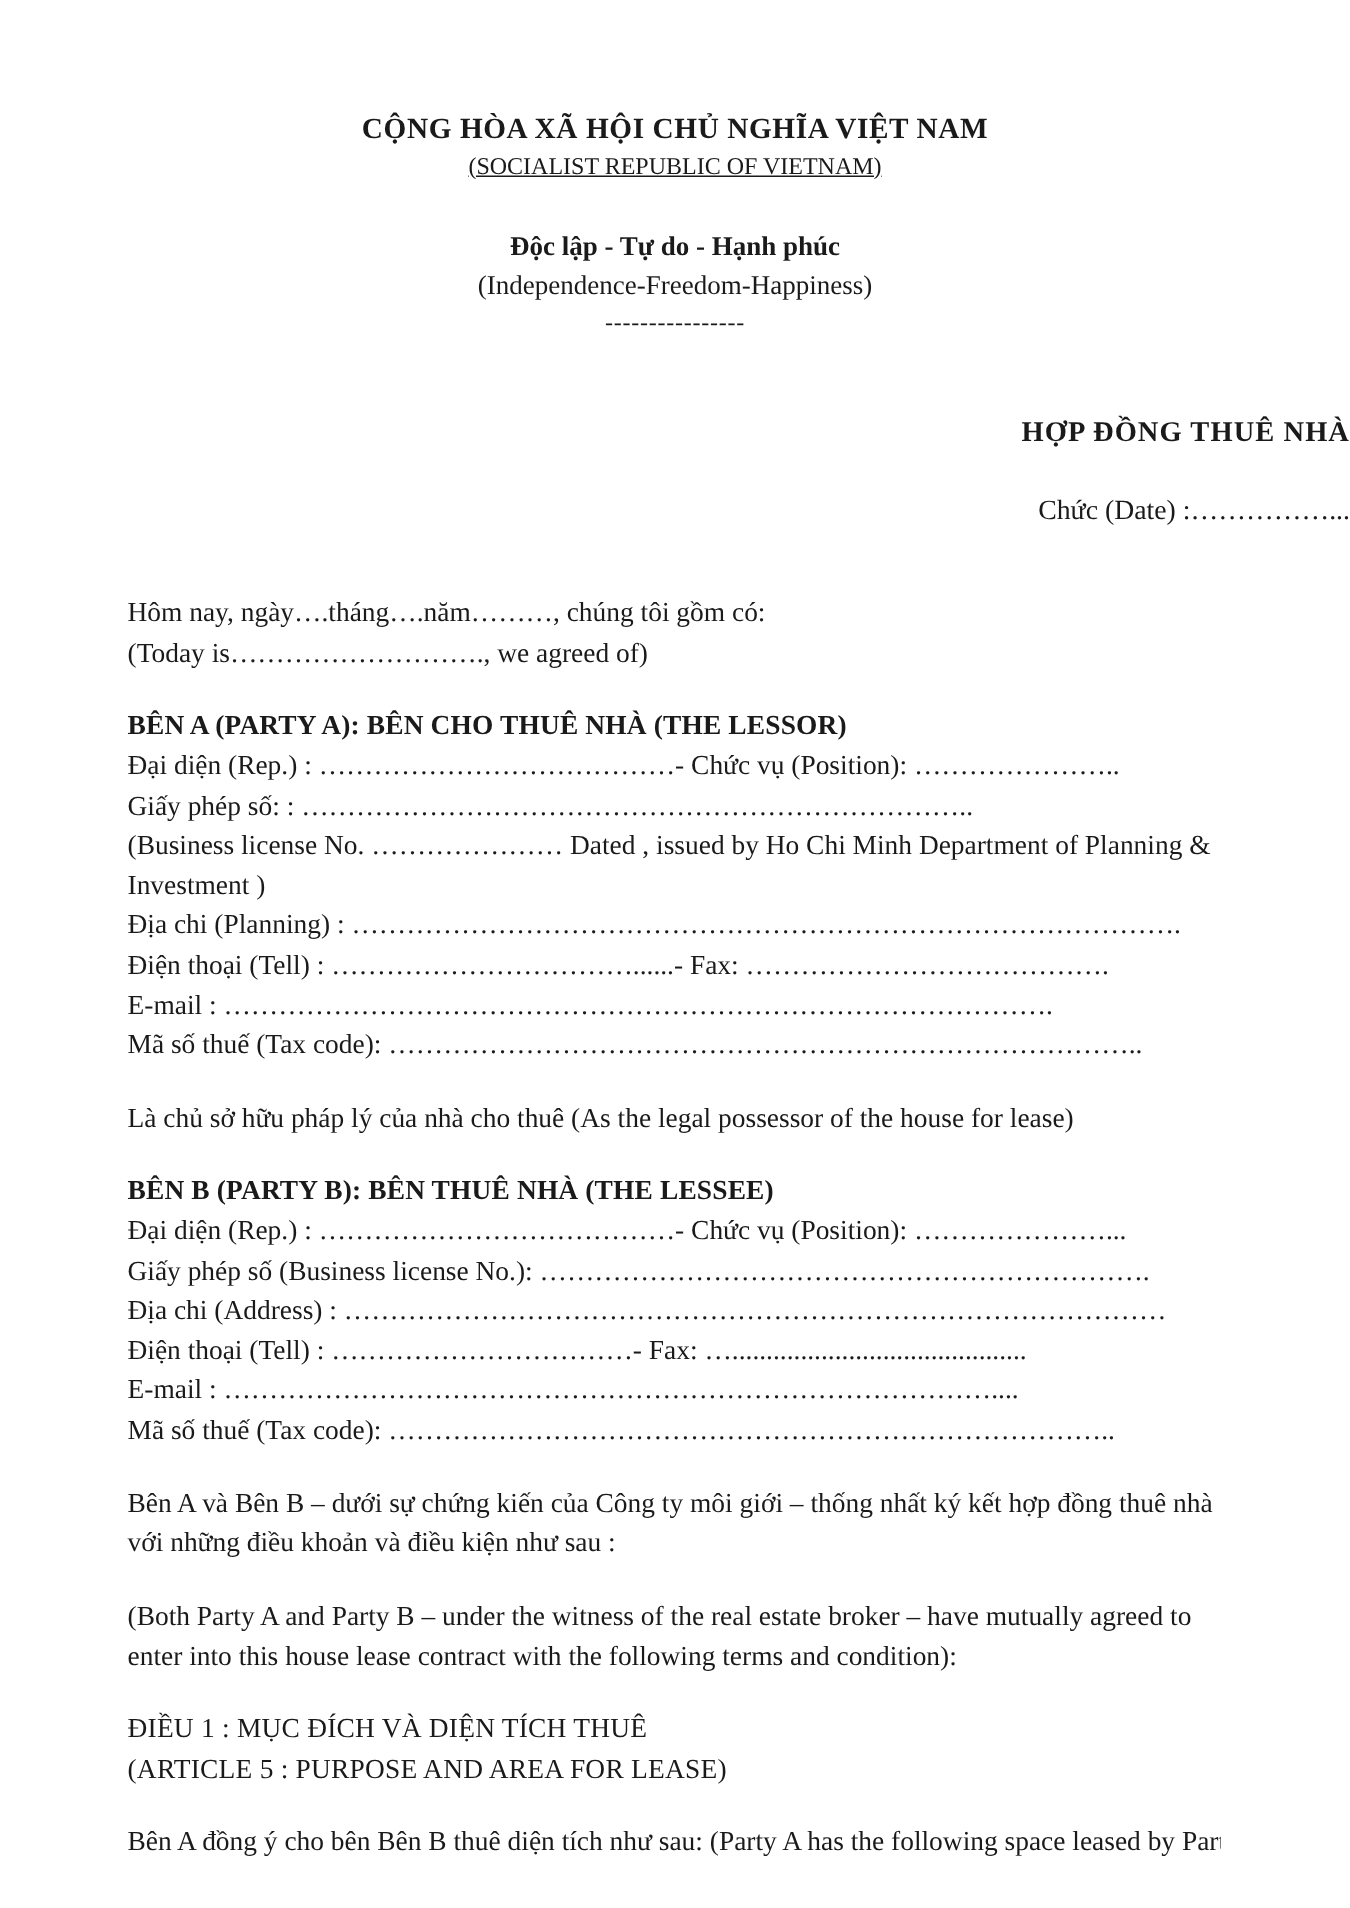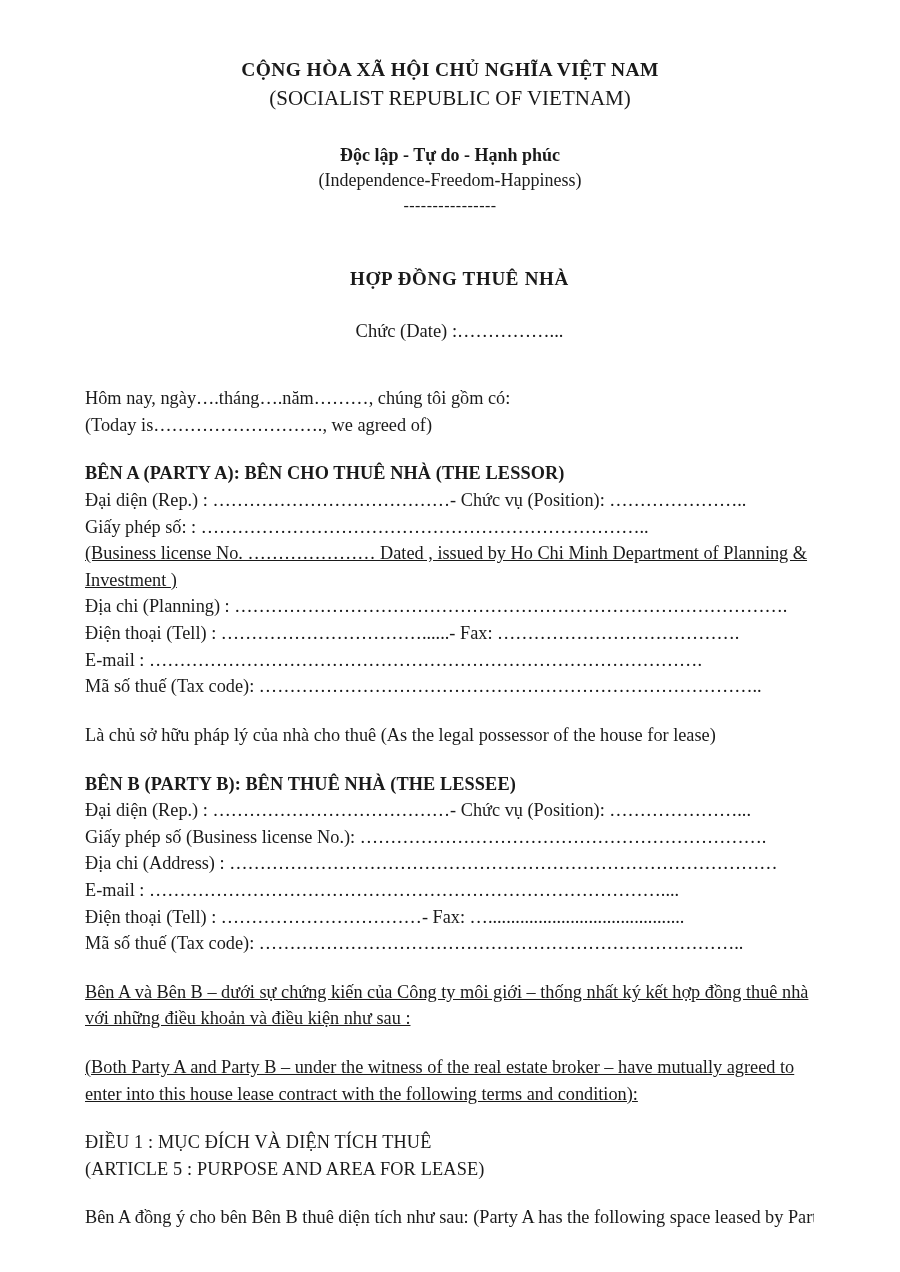--- a/index.html
+++ b/index.html
@@ -20,52 +20,54 @@
     height: 1272px;
     box-sizing: border-box;
     padding: 0;
     overflow: hidden;
   }
 
   
   .header {
     text-align: center;
     padding-top: 56px;
+    margin-top: 17px;
   }
   .nation-vn {
     font-size: 19.5px;
     font-weight: bold;
     letter-spacing: 0.4px;
     line-height: 1.42;
   }
   .nation-en {
-    font-size: 21px;
+    font-size: 16px;
     font-weight: normal;
     line-height: 1.42;
+    text-decoration: underline;
   }
   .motto-vn {
     font-size: 18px;
     font-weight: bold;
     margin-top: 29px;
     line-height: 1.42;
   }
   .motto-en {
     font-size: 18px;
     line-height: 1.42;
   }
   .rule {
     font-size: 16px;
     letter-spacing: 0.5px;
     line-height: 1.3;
     margin-top: 2px;
   }
 
   
   .title-block {
-    text-align: center;
+    text-align: right;
     margin-top: 52px;
     margin-left: 19px;
   }
   .doc-title-vn {
     font-size: 19px;
     font-weight: bold;
     letter-spacing: 0.7px;
   }
   .doc-title-en {
     font-size: 18.5px;
@@ -96,21 +98,20 @@
     font-weight: bold;
     font-size: 18.3px;
     letter-spacing: 0.1px;
   }
   .field-line {
     white-space: nowrap;
     overflow: hidden;
   }
   .wrap-line {
     white-space: normal;
-    text-decoration: underline;
   }
   .article-head {
     font-weight: normal;
     letter-spacing: 0.15px;
   }
 </style>
 </head>
 <body>
 
 <div class="page">
@@ -149,22 +150,22 @@
     <div class="gap-md"></div>
 
     <p class="para field-line">Là chủ sở hữu pháp lý của nhà cho thuê (As the legal possessor of the house for lease)</p>
 
     <div class="gap-md"></div>
 
     <p class="para section-head">BÊN B (PARTY B): BÊN THUÊ NHÀ (THE LESSEE)</p>
     <p class="para field-line">Đại diện (Rep.) : …………………………………- Chức vụ (Position): …………………...</p>
     <p class="para field-line">Giấy phép số (Business license No.): ………………………………………………………….</p>
     <p class="para field-line">Địa chi (Address) : ………………………………………………………………………………</p>
+    <p class="para field-line">Điện thoại (Tell) : ……………………………- Fax: …...........................................</p>
     <p class="para field-line">E-mail : …………………………………………………………………………....</p>
-    <p class="para field-line">Điện thoại (Tell) : ……………………………- Fax: …...........................................</p>
     <p class="para field-line">Mã số thuế (Tax code): ……………………………………………………………………..</p>
 
     <div class="gap-md"></div>
 
     <p class="para wrap-line">Bên A và Bên B – dưới sự chứng kiến của Công ty môi giới – thống nhất ký kết hợp đồng thuê nhà với những điều khoản và điều kiện như sau :</p>
 
     <div class="gap-md"></div>
 
     <p class="para wrap-line">(Both Party A and Party B – under the witness of the real estate broker – have mutually agreed to enter into this house lease contract with the following terms and condition):</p>
 

